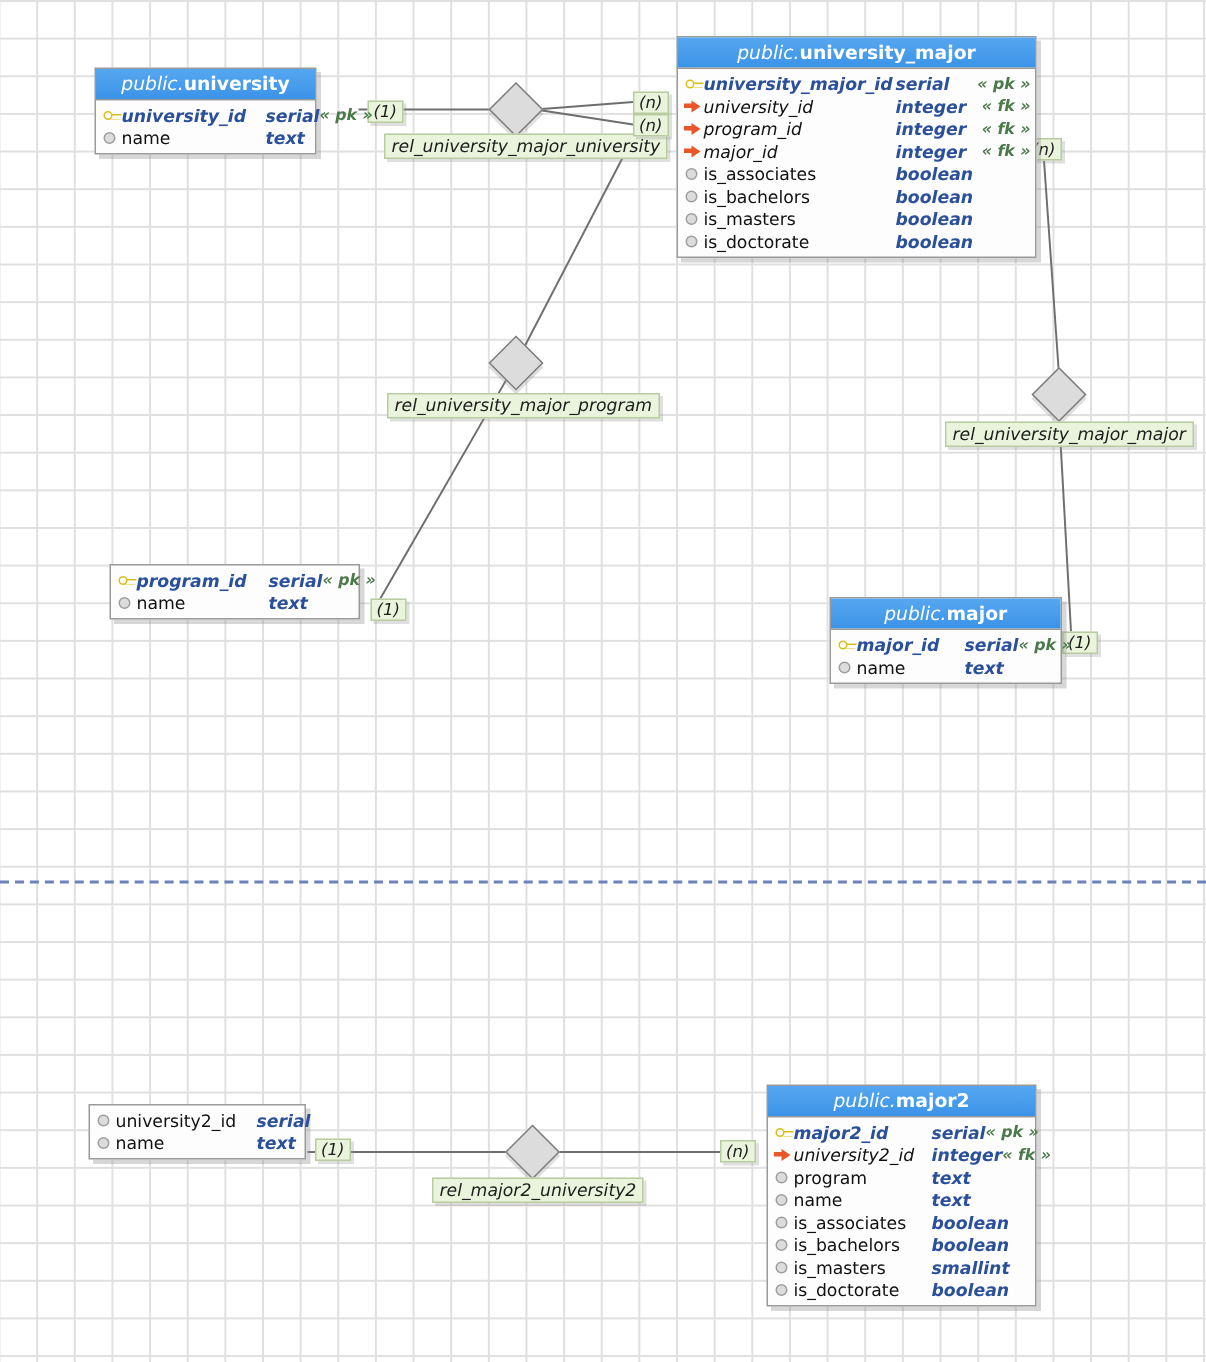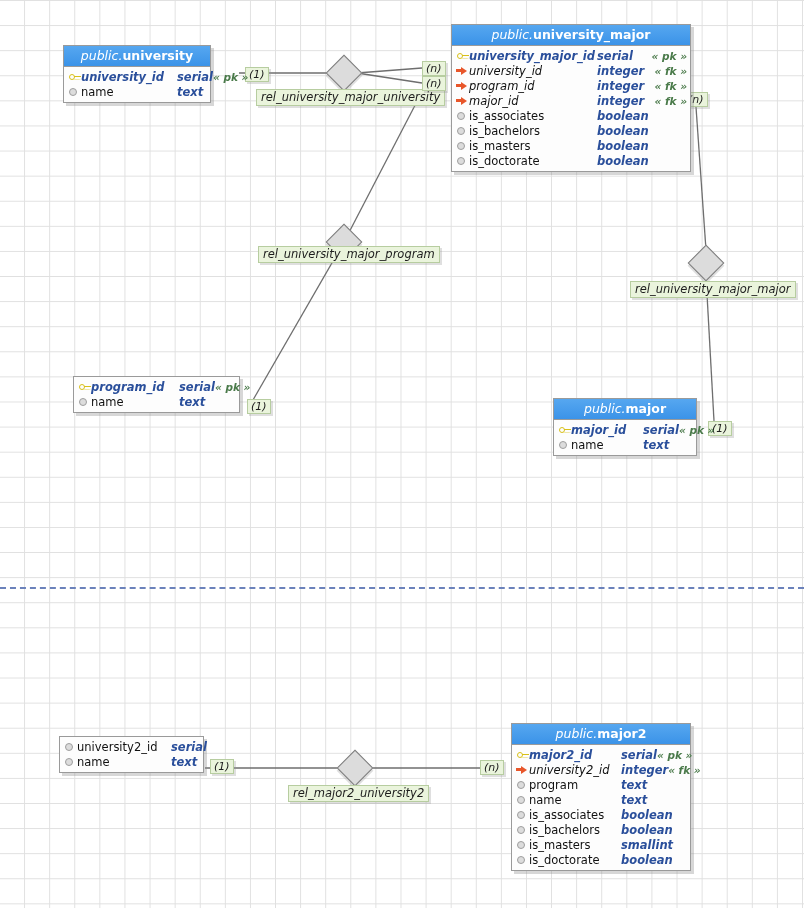--- a/index.html
+++ b/index.html
@@ -199,21 +199,21 @@
       <polyline points="205,768 355,768" fill="none" stroke="#6e6e6e" stroke-width="1.3"></polyline>
       <polyline points="355,768 496,768" fill="none" stroke="#6e6e6e" stroke-width="1.3"></polyline>
     </svg>
 
   <div class="pagebreak" style="top: 587px; border-top-color: rgb(107, 130, 187);"></div>
 
   <div id="overlay">
       <div class="diamond" style="left: 331px; top: 60px;"></div>
       <div class="rellabel" style="left: 256px; top: 89px;">rel_university_major_university</div>
       <div class="diamond" style="left: 331px; top: 229px;"></div>
-      <div class="rellabel" style="left: 258px; top: 246px; font-style: italic;">rel_university_major_program</div>
+      <div class="rellabel" style="left: 258px; top: 262px; font-style: italic;">rel_university_major_program</div>
       <div class="diamond" style="left: 693px; top: 250px;"></div>
       <div class="rellabel" style="left: 630px; top: 281px;">rel_university_major_major</div>
       <div class="diamond" style="left: 342px; top: 755px;"></div>
       <div class="rellabel" style="left: 288px; top: 785px;">rel_major2_university2</div>
       <div class="card" style="left: 245px; top: 67px;">(1)</div>
       <div class="card" style="left: 422px; top: 61px;">(n)</div>
       <div class="card" style="left: 422px; top: 76px;">(n)</div>
       <div class="card" style="left: 684px; top: 92px;">(n)</div>
       <div class="card" style="left: 247px; top: 399px;">(1)</div>
       <div class="card" style="left: 708px; top: 421px;">(1)</div>
@@ -298,21 +298,21 @@
             <span class="ckey">« pk »</span>
           </div>
           <div class="row plain">
             <span class="ico dot"></span>
             <span class="cname" style="width: 88px;">name</span>
             <span class="ctype" style="width: 44px;">text</span>
             <span class="ckey"></span>
           </div>
         </div>
       </div>
-      <div class="entity" style="left: 553px; top: 398px; width: 144px;">
+      <div class="entity" style="left: 553px; top: 398px; width: 155px;">
         <div class="ehead"><span class="schema">public.</span><span>major</span></div>
         <div class="ebody">
           <div class="row pk">
             <span class="ico key"></span>
             <span class="cname" style="width: 72px;">major_id</span>
             <span class="ctype" style="width: 42px;">serial</span>
             <span class="ckey">« pk »</span>
           </div>
           <div class="row plain">
             <span class="ico dot"></span>

